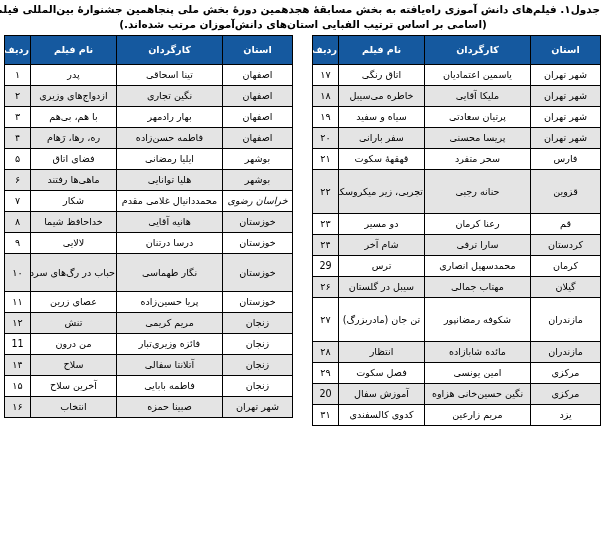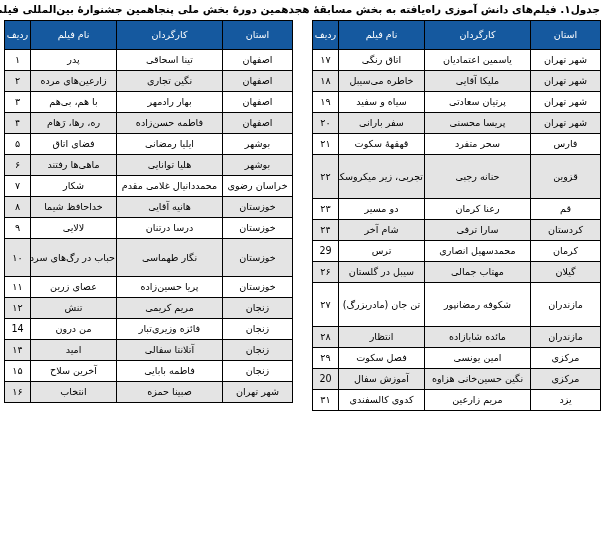--- a/index.html
+++ b/index.html
@@ -73,50 +73,51 @@
     line-height: 12px;
     padding: 2px 1px;
     box-sizing: border-box;
     overflow: hidden;
     white-space: nowrap;
   }
 
   table.grid thead th {
     background: #15599F;
     color: #ffffff;
-    font-weight: normal;
+    font-weight: bold;
     font-size: 9.6px;
     height: 29px;
     padding: 2px 1px;
     border-color: #000;
   }
 
   
   col.c-radif { width: 26px; }
   col.c-film  { width: 86px; }
   col.c-dir   { width: 106px; }
   col.c-ost   { width: 70px; }
 
   tbody tr { height: 21px; }
   tbody tr.alt td { background: #e4e4e4; }
   tbody tr.plain td { background: #ffffff; }
 
   td.cell-multiline { white-space: normal; line-height: 12px; }
   tr.tall { height: 44px; }
   tr.tall-mid { height: 38px; }
   td.dir-long { font-size: 8.4px; letter-spacing: -0.3px; }
-  td.ost-long { font-size: 8.6px; letter-spacing: -0.3px; }
+  td.ost-long { font-size: 8.6px; letter-spacing: -0.3px; font-style: italic; }
 </style>
 </head>
 <body>
 
 <div id="page">
 
   <div class="caption">
     <span class="line1">جدول۱. فیلم‌های دانش آموزی راه‌یافته به بخش مسابقهٔ هجدهمین دورهٔ بخش ملی پنجاهمین جشنوارهٔ بین‌المللی فیلم رشد</span>
+    <span class="line2">(اسامی بر اساس ترتیب الفبایی استان‌های دانش‌آموزان مرتب شده‌اند.)</span>
   </div>
 
   <div class="tables">
 
     <div class="tbl-wrap">
       <table class="grid">
         <colgroup>
           <col class="c-ost">
             <col class="c-dir">
             <col class="c-film">
@@ -133,21 +134,21 @@
         <tbody id="right-body">
             <tr class="plain">
               <td>اصفهان</td>
               <td>تینا اسحاقی</td>
               <td>پدر</td>
               <td>۱</td>
             </tr>
             <tr class="alt">
               <td>اصفهان</td>
               <td>نگین تجاری</td>
-              <td>زارعین‌های مرده</td>
+              <td>ازدواج‌های وزیری</td>
               <td>۲</td>
             </tr>
             <tr class="plain">
               <td>اصفهان</td>
               <td>بهار رادمهر</td>
               <td>با هم، بی‌هم</td>
               <td>۳</td>
             </tr>
             <tr class="alt">
               <td>اصفهان</td>
@@ -200,26 +201,26 @@
             <tr class="alt">
               <td>زنجان</td>
               <td>مریم کریمی</td>
               <td>تنش</td>
               <td>۱۲</td>
             </tr>
             <tr class="plain">
               <td>زنجان</td>
               <td>فائزه وزیری‌تبار</td>
               <td>من درون</td>
-              <td>14</td>
+              <td>11</td>
             </tr>
             <tr class="alt">
               <td>زنجان</td>
               <td>آتلانتا سفالی</td>
-              <td>امید</td>
+              <td>سلاح</td>
               <td>۱۴</td>
             </tr>
             <tr class="plain">
               <td>زنجان</td>
               <td>فاطمه بابایی</td>
               <td>آخرین سلاح</td>
               <td>۱۵</td>
             </tr>
             <tr class="alt">
               <td>شهر تهران</td>

